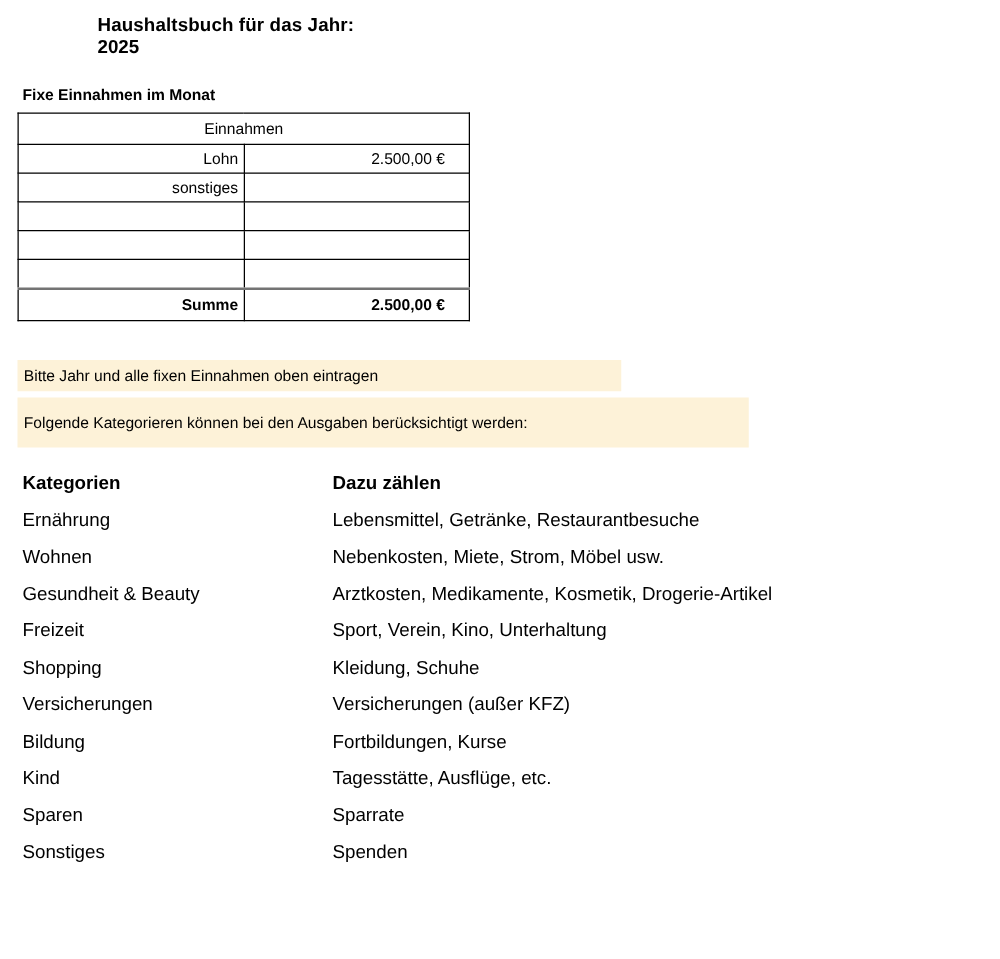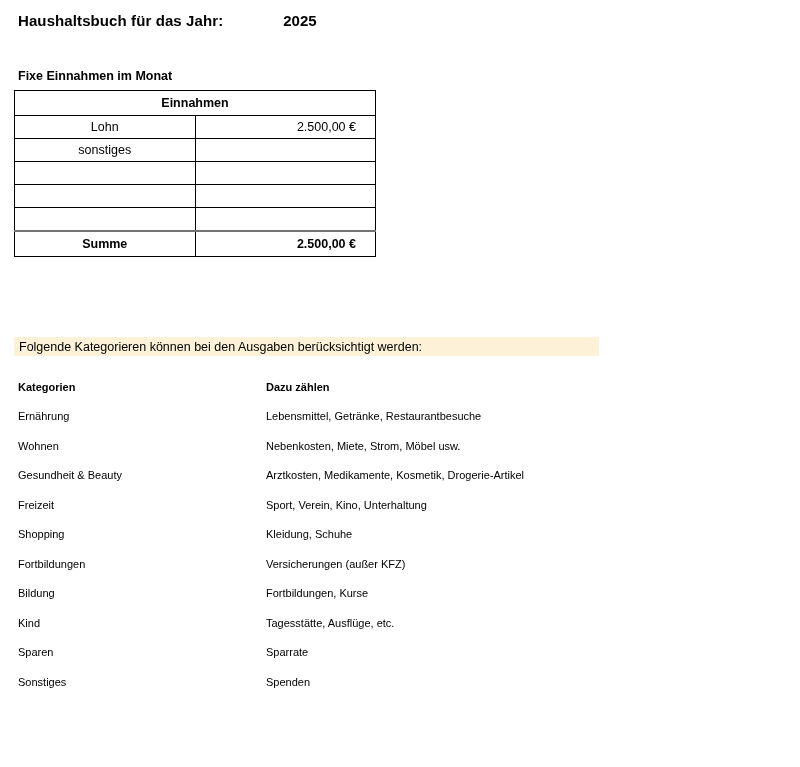--- a/index.html
+++ b/index.html
@@ -22,20 +22,21 @@
     overflow: hidden;
   }
 
   
   .title-row {
     position: absolute;
     left: 18px;
     top: 12px;
     display: flex;
     align-items: baseline;
+    flex-direction: column;
   }
   .title-text {
     font-size: 15px;
     font-weight: bold;
     letter-spacing: 0.1px;
   }
   .title-year {
     font-size: 15px;
     font-weight: bold;
     margin-left: 60px;
@@ -60,25 +61,25 @@
     table-layout: fixed;
   }
   .income-table td, .income-table th {
     border: 1px solid #000000;
     height: 22px;
     font-size: 12.5px;
     padding: 0 4px;
   }
   .income-table th.header-cell {
     text-align: center;
-    font-weight: bold;
+    font-weight: normal;
     height: 24px;
   }
   .income-table td.label {
-    text-align: center;
+    text-align: right;
     width: 248px;
   }
   .income-table td.amount {
     text-align: right;
     width: 110px;
     padding-right: 19px;
   }
   .income-table tr.sum-row td {
     font-weight: bold;
     border-top: 2px solid #737373;
@@ -95,32 +96,32 @@
     padding-left: 5px;
   }
   .note-1 {
     left: 14px;
     top: 288px;
     width: 478px;
     height: 25px;
   }
   .note-2 {
     left: 14px;
-    top: 337px;
+    top: 318px;
     width: 580px;
-    height: 19px;
+    height: 40px;
   }
 
   
   .cat-table {
     position: absolute;
     left: 18px;
     top: 372px;
     border-collapse: collapse;
-    font-size: 11px;
+    font-size: 15px;
   }
   .cat-table td {
     padding: 0;
     height: 29.5px;
     vertical-align: middle;
     white-space: nowrap;
   }
   .cat-table td.col-a {
     width: 248px;
   }
@@ -165,20 +166,21 @@
         <td class="label"></td>
         <td class="amount"></td>
       </tr>
       <tr class="sum-row">
         <td class="label">Summe</td>
         <td class="amount">2.500,00 €</td>
       </tr>
     </tbody>
   </table>
 
+  <div class="note note-1">Bitte Jahr und alle fixen Einnahmen oben eintragen</div>
   <div class="note note-2">Folgende Kategorieren können bei den Ausgaben berücksichtigt werden:</div>
 
   <table class="cat-table">
     <tbody>
       <tr class="head">
         <td class="col-a">Kategorien</td>
         <td>Dazu zählen</td>
       </tr>
       <tr>
         <td class="col-a">Ernährung</td>
@@ -194,21 +196,21 @@
       </tr>
       <tr>
         <td class="col-a">Freizeit</td>
         <td>Sport, Verein, Kino, Unterhaltung</td>
       </tr>
       <tr>
         <td class="col-a">Shopping</td>
         <td>Kleidung, Schuhe</td>
       </tr>
       <tr>
-        <td class="col-a">Fortbildungen</td>
+        <td class="col-a">Versicherungen</td>
         <td>Versicherungen (außer KFZ)</td>
       </tr>
       <tr>
         <td class="col-a">Bildung</td>
         <td>Fortbildungen, Kurse</td>
       </tr>
       <tr>
         <td class="col-a">Kind</td>
         <td>Tagesstätte, Ausflüge, etc.</td>
       </tr>

